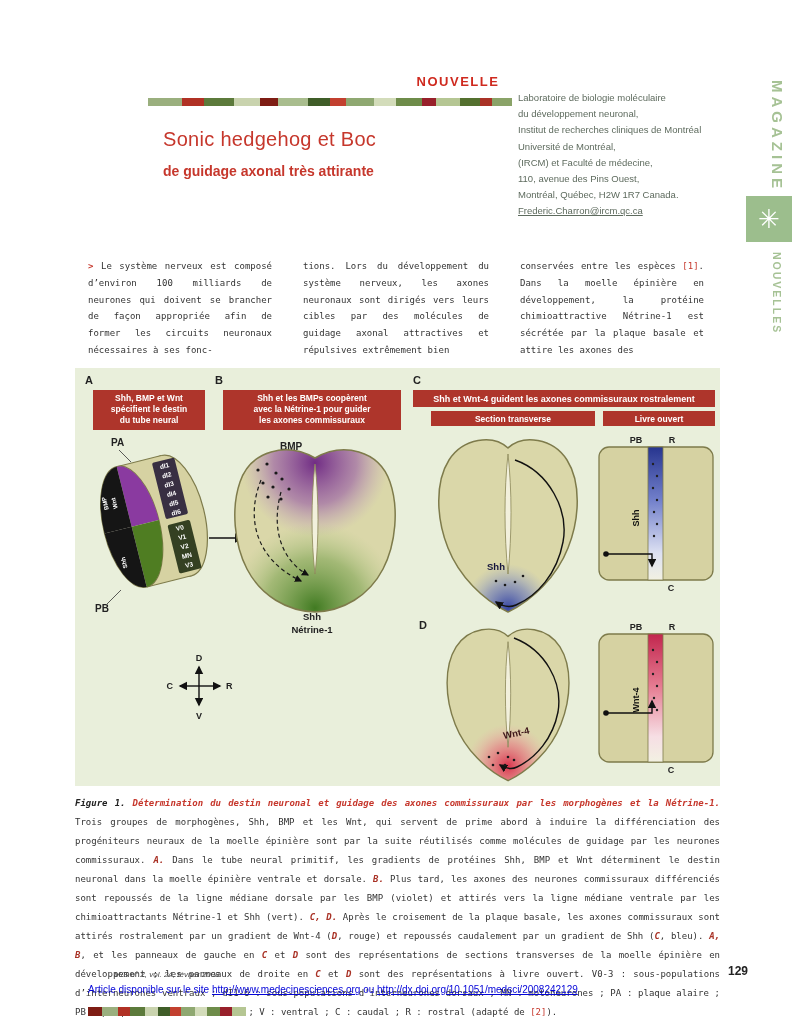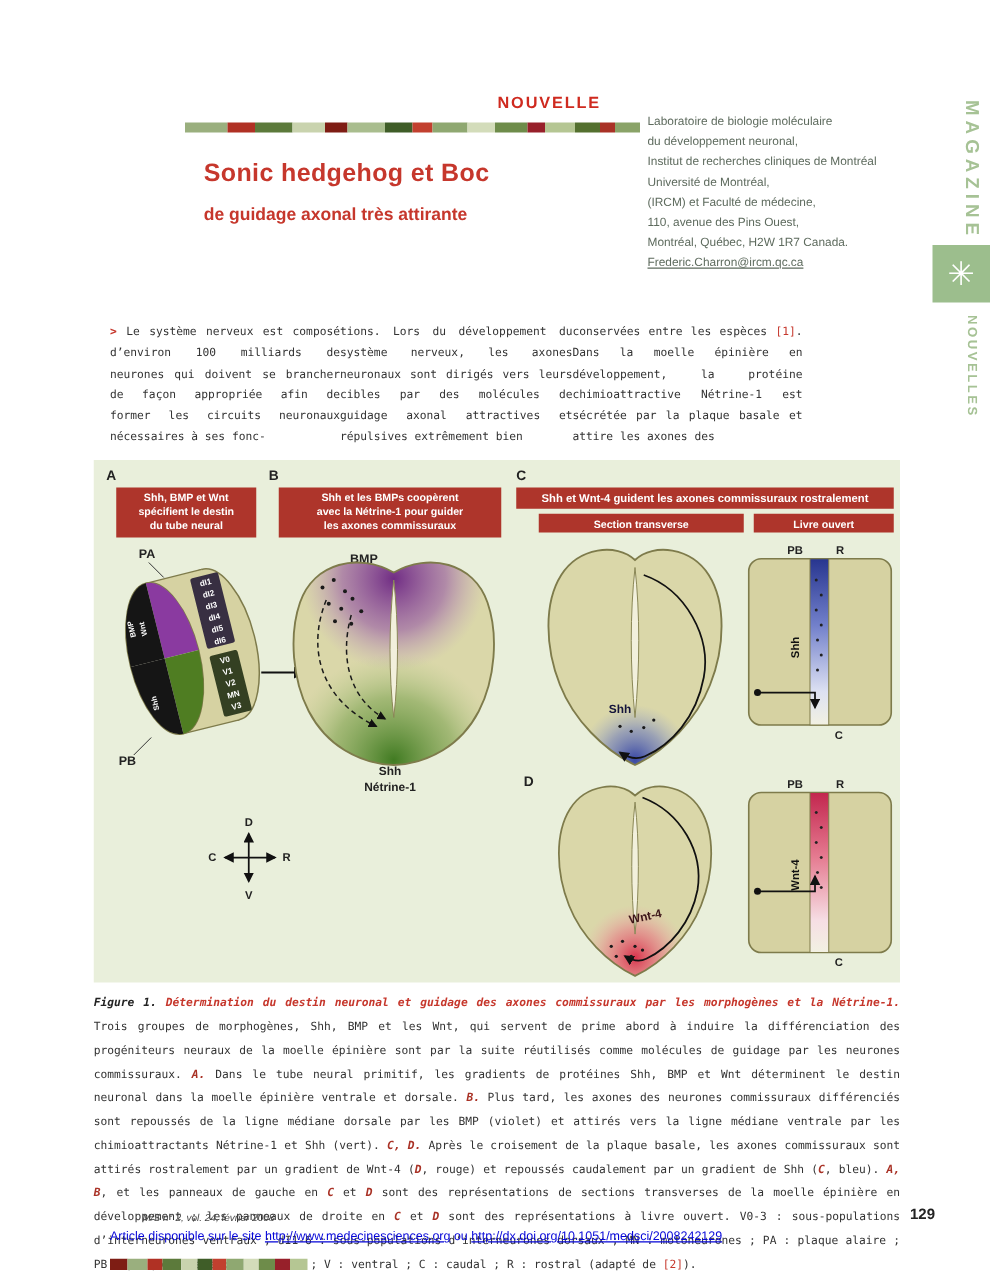--- a/index.html
+++ b/index.html
@@ -1,30 +1,30 @@
 <!DOCTYPE html>
 <html><head>
 <meta charset="utf-8">
 <style>
   html,body{margin:0;padding:0;background:#888;}
   .page{position:relative;width:796px;height:1024px;background:#ffffff;font-family:"Liberation Sans",sans-serif;overflow:hidden;margin:0 auto;}
-  .kicker{position:absolute;left:398px;top:74px;width:120px;font-size:13px;font-weight:bold;letter-spacing:1.5px;color:#CF2A1F;}
+  .kicker{position:absolute;left:398px;top:74px;width:120px;text-align:center;font-size:13px;font-weight:bold;letter-spacing:1.5px;color:#CF2A1F;}
   .strip{display:flex;position:absolute;}
   .strip-top{left:148px;top:98px;width:364px;height:8px;}
   .strip-bottom{left:88px;top:1007px;width:158px;height:9px;}
   .affiliation{position:absolute;left:518px;top:90px;width:212px;font-size:9.5px;line-height:16.2px;color:#5E6B5E;}
   .affiliation a{color:#5E6B5E;text-decoration:underline;margin-top:24px;}
   .title-block{position:absolute;left:163px;top:128px;width:345px;}
-  .title-block h1{margin:0 0 11px 0;font-size:20px;font-weight:bold;color:#C6372C;letter-spacing:0.3px;}
+  .title-block h1{margin:0 0 11px 0;font-size:20px;font-weight:normal;color:#C6372C;letter-spacing:0.3px;}
   .subtitle{font-size:14px;font-weight:bold;color:#C6372C;line-height:18px;}
   .authors{margin-top:9px;font-size:10.5px;color:#4a4a4a;}
   .v-magazine{position:absolute;right:10px;top:80px;writing-mode:vertical-rl;font-size:15px;letter-spacing:4px;color:#A6C295;font-weight:bold;}
   .logo-box{position:absolute;right:4px;top:196px;width:46px;height:46px;background:#9CBE8D;color:#fff;display:flex;align-items:center;justify-content:center;font-size:26px;line-height:1;}
   .v-nouvelles{position:absolute;right:13px;top:252px;writing-mode:vertical-rl;font-size:10.5px;letter-spacing:2px;color:#A6C295;font-weight:bold;}
-  .columns{position:absolute;left:88px;top:258px;width:616px;display:grid;grid-template-columns:184px 186px 184px;}
+  .columns{position:absolute;left:88px;top:258px;width:616px;display:grid;grid-template-columns:184px 186px 184px;column-gap:31px;}
   .col{font-family:"DejaVu Sans Mono",monospace;font-size:9px;line-height:16.8px;text-align:justify;color:#333;}
   .figure{position:absolute;left:75px;top:368px;width:645px;height:418px;background:#E9EFDB;}
   .fig-svg text{font-family:"Liberation Sans",sans-serif;}
   .caption{position:absolute;left:75px;top:794px;width:645px;font-family:"DejaVu Sans Mono",monospace;font-size:9px;line-height:19px;text-align:justify;color:#333;}
   .seg-n{}
   .seg-red{color:#C6372C;}
   .seg-redb{color:#C6372C;font-weight:bold;}
   .seg-figno{font-weight:bold;font-style:italic;color:#222;}
   .seg-figtitle{font-weight:bold;font-style:italic;color:#C6372C;}
   .seg-ref{font-weight:bold;font-style:italic;color:#A93226;}

